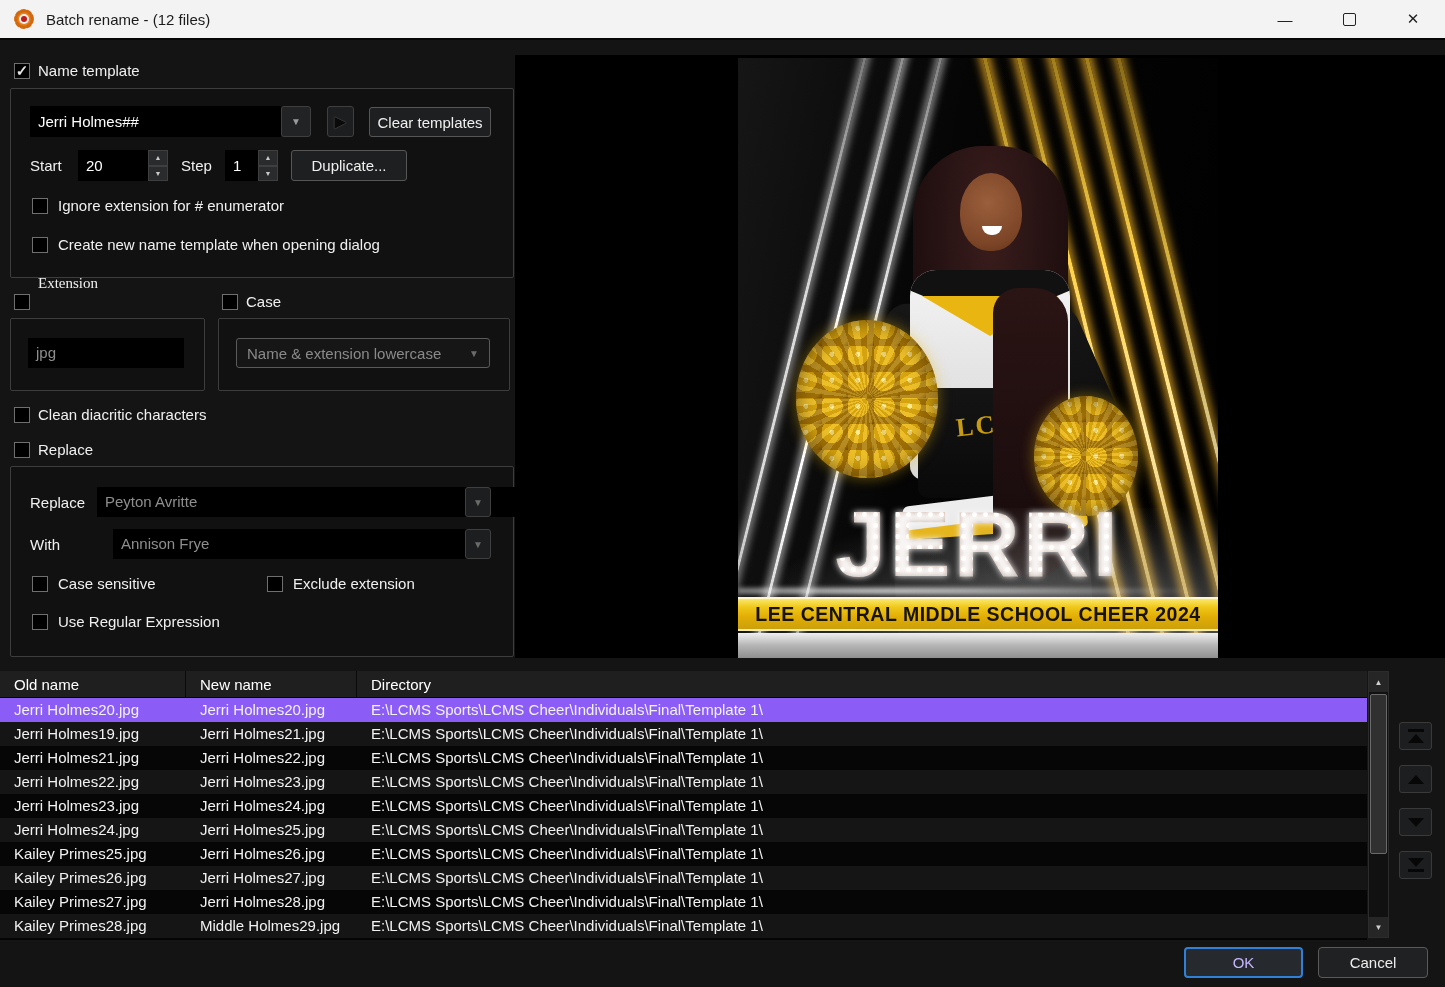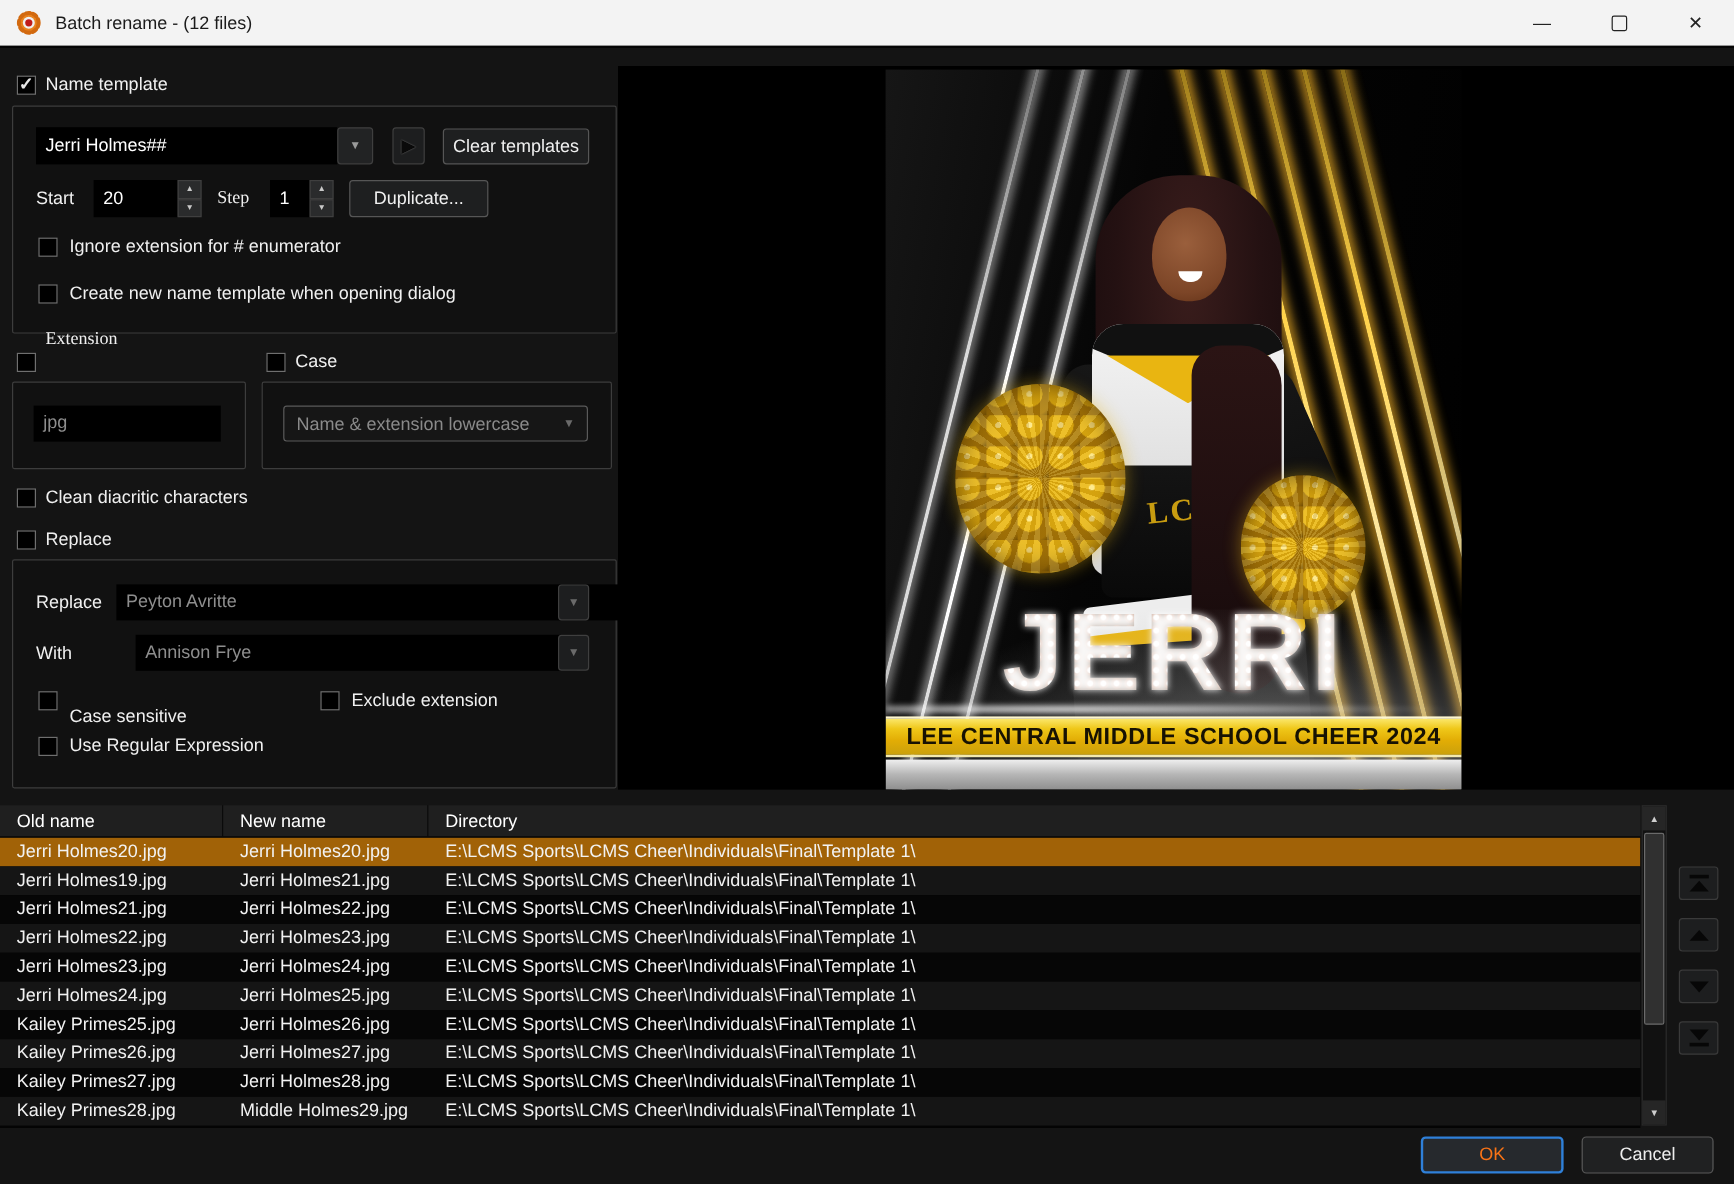--- a/index.html
+++ b/index.html
@@ -120,41 +120,41 @@
   .glow-line { position:absolute; left:0; top:528px; width:480px; height:10px;
          background:radial-gradient(ellipse at 30% 50%, rgba(255,255,255,.95), rgba(255,255,255,0) 70%); filter:blur(2px); }
   
   .table-header { position:absolute; left:0; top:671px; width:1367px; height:27px;
          background:#1f1f1f; display:flex; align-items:center; border-bottom:1px solid #000; }
   .th { line-height:27px; padding-left:14px; color:#fff; border-right:1px solid #0a0a0a; height:27px; }
   .th.c-old { width:186px; } .th.c-new { width:171px; } .th.c-dir { width:1010px; border-right:none; }
   .table-body { position:absolute; left:0; top:698px; width:1367px; height:242px; overflow:hidden; background:#040404; }
   .trow { display:flex; height:24px; line-height:24px; background:#060606; }
   .trow.alt { background:#151515; }
-  .trow.selected { background:#a16207; }
+  .trow.selected { background:#8b5cf6; }
   .tcell { padding-left:14px; white-space:nowrap; overflow:hidden; color:#f2f2f2; }
   .tcell.c-old { width:186px; } .tcell.c-new { width:171px; } .tcell.c-dir { width:1010px; }
   
   .vscroll { position:absolute; left:1368px; top:671px; width:21px; height:267px; background:#111; border:1px solid #2c2c2c; }
   .scroll-btn { position:absolute; left:0; width:19px; height:20px; background:#262626;
                 display:flex; align-items:center; justify-content:center; color:#cfcfcf; font-size:8px; }
   .scroll-btn.up { top:0; } .scroll-btn.down { bottom:0; }
   .scroll-thumb { position:absolute; left:1px; top:22px; width:17px; height:160px;
                 background:#303030; border:1px solid #6a6a6a; border-radius:2px; }
   
   .move-btn { position:absolute; left:1399px; width:33px; height:28px; background:#1d1e1f;
               border:1px solid #3a3a3a; border-radius:3px; display:flex; flex-direction:column;
               align-items:center; justify-content:center; gap:2px; }
   .g-bar { width:16px; height:3px; background:#070707; }
   .g-tri-up { width:0; height:0; border-left:8px solid transparent; border-right:8px solid transparent; border-bottom:9px solid #070707; }
   .g-tri-down { width:0; height:0; border-left:8px solid transparent; border-right:8px solid transparent; border-top:9px solid #070707; }
   
   .footer-btn { position:absolute; top:947px; height:31px; border-radius:4px;
                 display:flex; align-items:center; justify-content:center; font-size:15px; }
-  .ok { left:1184px; width:119px; background:#26292d; border:2px solid #2f80d9; color:#f97316; }
+  .ok { left:1184px; width:119px; background:#26292d; border:2px solid #2f80d9; color:#c4b5fd; }
   .cancel { left:1318px; width:110px; background:#202122; border:1px solid #5a5a5a; color:#ededed; }
 </style>
 </head>
 <body>
 
 <div id="app">
 
   <div class="titlebar">
     <svg class="app-icon" viewBox="0 0 24 24">
       <circle cx="12" cy="12" r="8.2" fill="#e8821e" stroke="#d2690f" stroke-width="3.4" stroke-dasharray="3.4 2.6" stroke-linecap="round"></circle>
@@ -190,21 +190,21 @@
     <span class="play-glyph">▶</span>
   </div>
   <div class="btn" style="left:369px; top:107px; width:122px; height:30px;">Clear templates</div>
 
   <div class="label" style="left:30px; top:157px;">Start</div>
   <div class="textfield" style="left:78px; top:150px; width:70px; height:31px; line-height:31px;">20</div>
   <div class="spinner" style="left:148px; top:150px;">
     <div class="spin-btn">▲</div>
     <div class="spin-btn">▼</div>
   </div>
-  <div class="label" style="left:181px; top:157px;font-family:Liberation Serif, serif;">Step</div>
+  <div class="label" style="left:181px; top:157px;">Step</div>
   <div class="textfield" style="left:225px; top:150px; width:33px; height:31px; line-height:31px;">1</div>
   <div class="spinner" style="left:258px; top:150px;">
     <div class="spin-btn">▲</div>
     <div class="spin-btn">▼</div>
   </div>
   <div class="btn" style="left:291px; top:150px; width:116px; height:31px;">Duplicate...</div>
 
   <div class="checkbox unchecked" style="left:32px; top:198px;"></div>
   <div class="label" style="left:58px; top:197px;">Ignore extension for # enumerator</div>
   <div class="checkbox unchecked" style="left:32px; top:237px;"></div>
@@ -234,21 +234,21 @@
   <div class="textfield disabled" style="left:97px; top:487px; width:421px; height:30px;">Peyton Avritte</div>
   <div class="small-sq-btn" style="left:465px; top:487px; width:26px; height:30px; background:#1d1e1f;">
     <span class="dd-arrow dim">▼</span>
   </div>
   <div class="label" style="left:30px; top:536px;">With</div>
   <div class="textfield disabled" style="left:97px; top:529px; width:368px; height:30px;margin-left:16px;">Annison Frye</div>
   <div class="small-sq-btn" style="left:465px; top:529px; width:26px; height:30px; background:#1d1e1f;">
     <span class="dd-arrow dim">▼</span>
   </div>
   <div class="checkbox unchecked" style="left:32px; top:576px;"></div>
-  <div class="label" style="left:58px; top:575px;margin-top:14px;">Case sensitive</div>
+  <div class="label" style="left:58px; top:575px;">Case sensitive</div>
   <div class="checkbox unchecked" style="left:267px; top:576px;"></div>
   <div class="label" style="left:293px; top:575px;">Exclude extension</div>
   <div class="checkbox unchecked" style="left:32px; top:614px;"></div>
   <div class="label" style="left:58px; top:613px;">Use Regular Expression</div>
 
   <div class="preview-pane">
     <div class="photo">
       <div class="neon white w1"></div>
       <div class="neon white w2"></div>
       <div class="neon white w3"></div>

